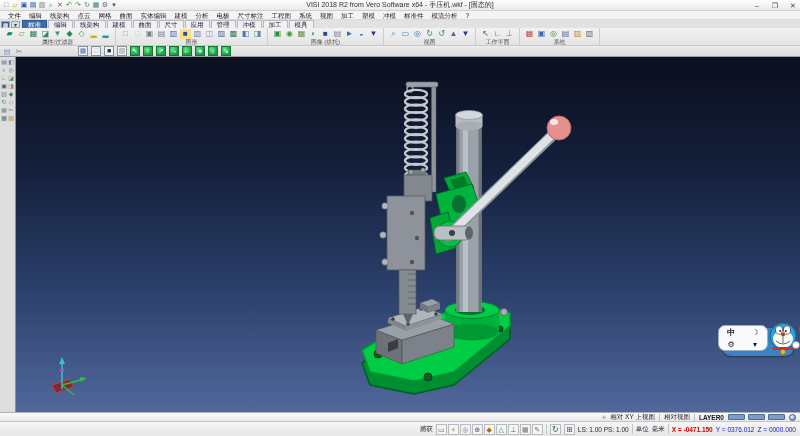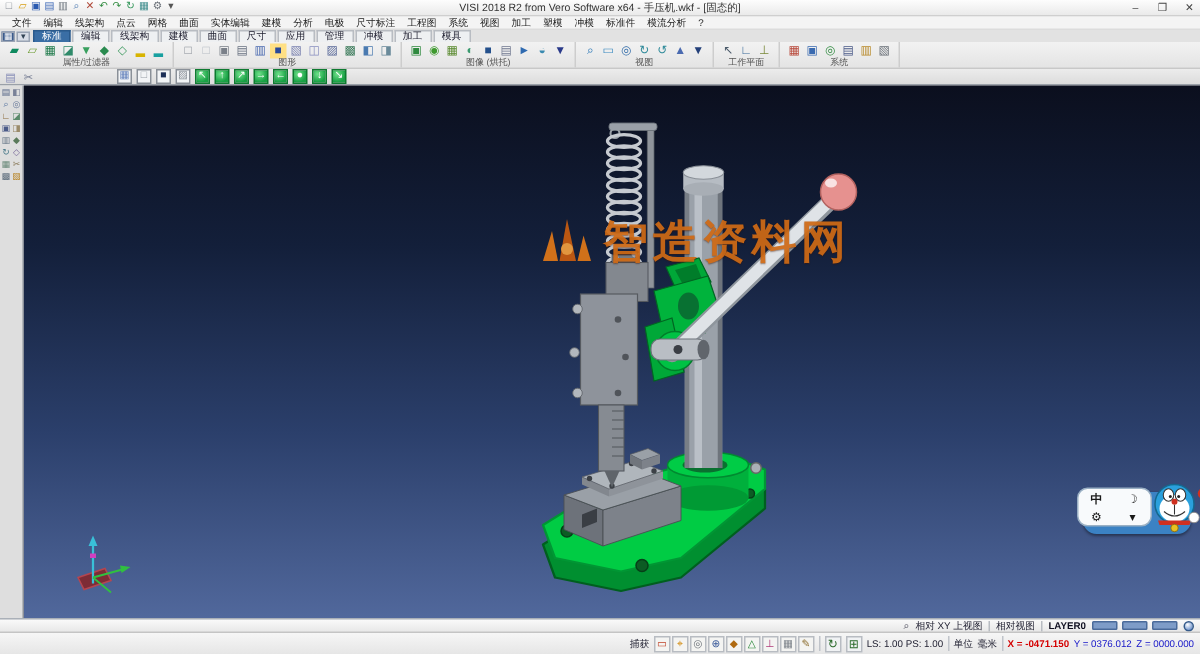--- a/index.html
+++ b/index.html
@@ -359,29 +359,20 @@
       <line x1="116" y1="164" x2="224" y2="60" stroke="#8e959c" stroke-width="11" stroke-linecap="round"></line>
       <line x1="117" y1="163" x2="223" y2="60" stroke="#dfe3e7" stroke-width="8" stroke-linecap="round"></line>
       <circle cx="227" cy="56" r="12" fill="#e6918f" stroke="#b2625f" stroke-width="1"></circle>
       <ellipse cx="222" cy="50" rx="4" ry="3" fill="#ffffff" opacity="0.75"></ellipse>
 
       <rect x="102" y="154" width="37" height="14" rx="6" fill="#b9bec4" stroke="#6d727a" stroke-width="0.8"></rect>
       <ellipse cx="137" cy="161" rx="4" ry="6.5" fill="#60656c"></ellipse>
       <circle cx="120" cy="161" r="3" fill="#3a3e44"></circle>
     </svg>
 
-    <div class="watermark">
-      <svg width="36" height="36" viewBox="0 0 36 36">
-        <polygon points="2,30 8,10 12,30" fill="#e07818"></polygon>
-        <polygon points="13,30 18,2 24,30" fill="#c85c10"></polygon>
-        <polygon points="25,30 29,13 34,30" fill="#e07818"></polygon>
-        <circle cx="18" cy="22" r="4" fill="#f2a040"></circle>
-      </svg>
-      <span class="wm-text">智造资料网</span>
-    </div>
 
     <svg class="ucs" width="54" height="48" viewBox="0 0 54 48">
       <polygon points="12,30 30,24 34,32 16,38" fill="#8a2020" opacity="0.8" stroke="#d04040" stroke-width="1"></polygon>
       <line x1="22" y1="34" x2="22" y2="6" stroke="#39c0d8" stroke-width="1.5"></line>
       <polygon points="22,2 19,9 25,9" fill="#39c0d8"></polygon>
       <line x1="22" y1="30" x2="44" y2="24" stroke="#30c040" stroke-width="1.5"></line>
       <polygon points="47,23 40,22 41,27" fill="#30c040"></polygon>
       <line x1="22" y1="30" x2="34" y2="40" stroke="#30c040" stroke-width="1.2"></line>
       <rect x="20" y="14" width="4" height="3" fill="#d040c0"></rect>
     </svg>

